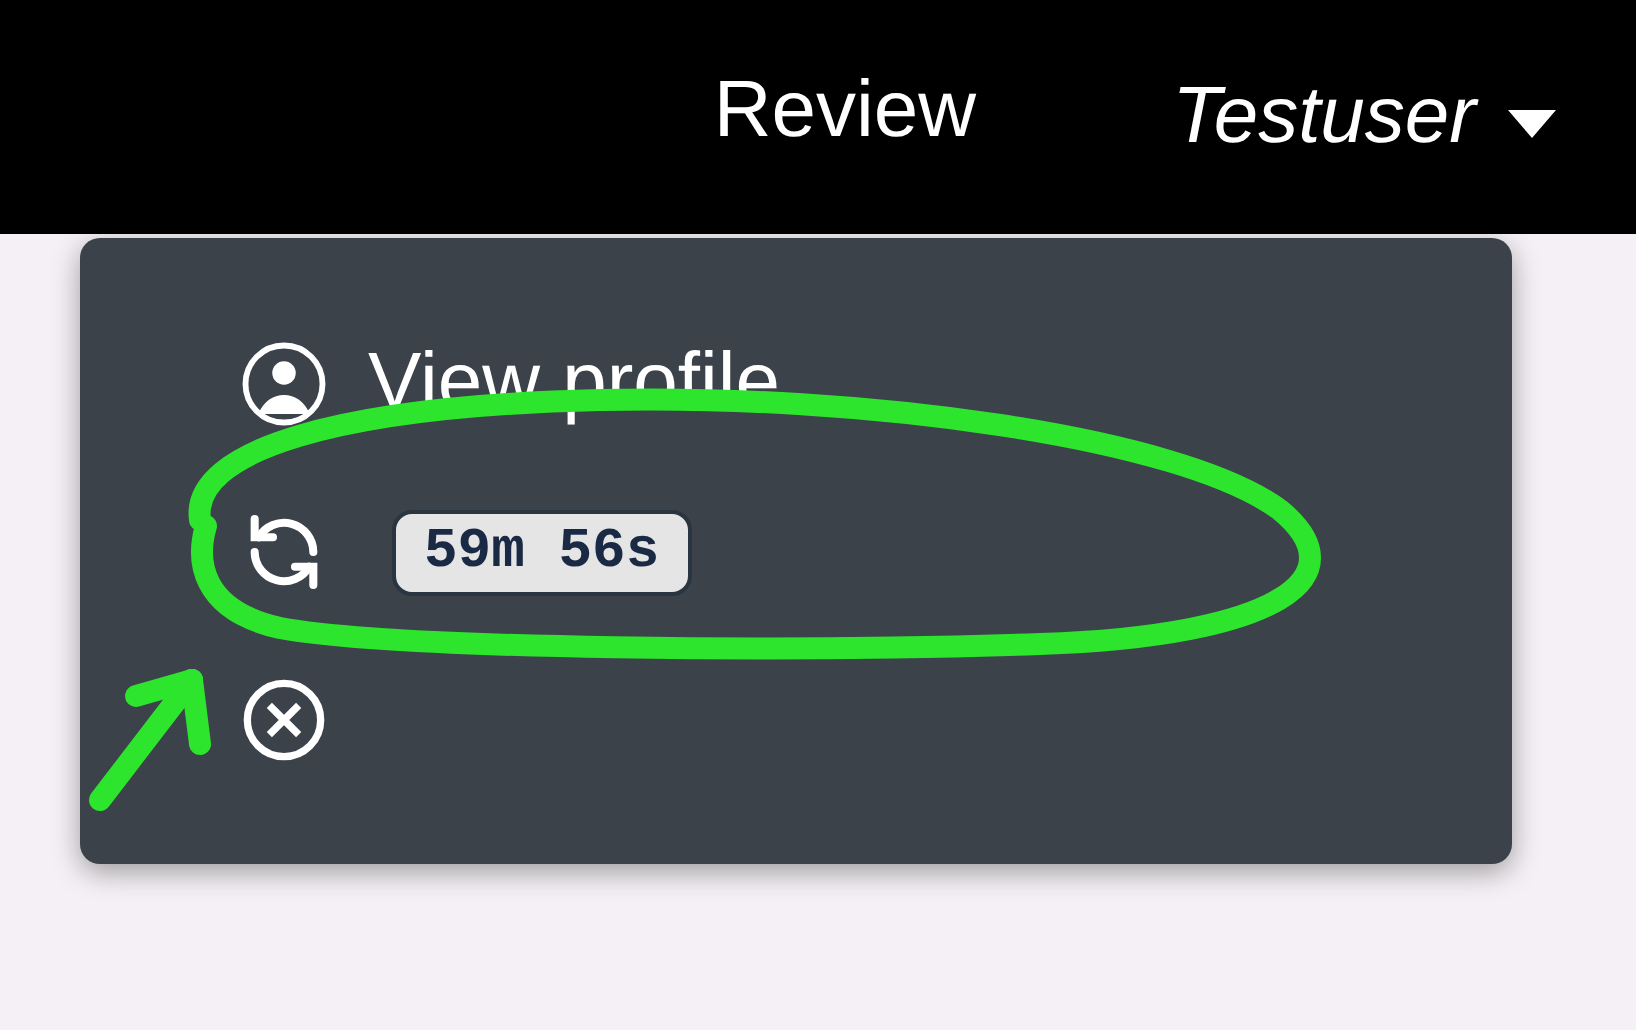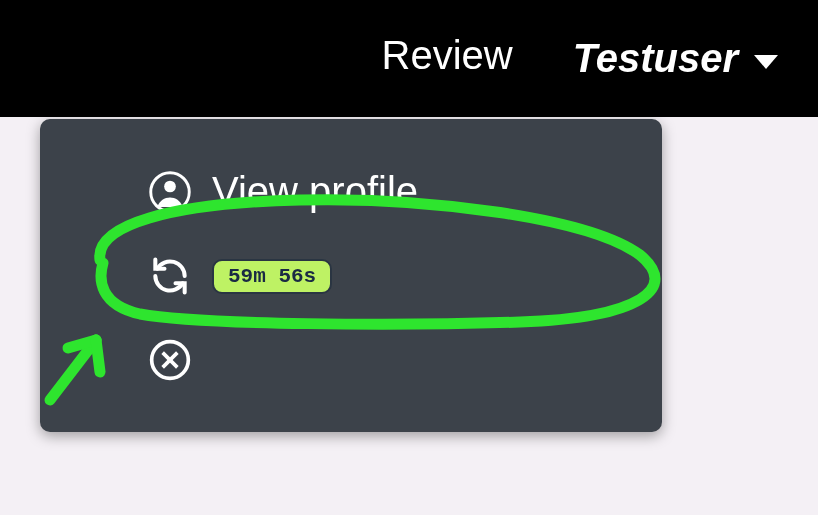--- a/index.html
+++ b/index.html
@@ -14,58 +14,58 @@
   }
   .topbar {
     background: #000000;
     height: 117px;
     width: 100%;
     display: flex;
     align-items: center;
     justify-content: flex-end;
     padding-right: 40px;
     box-sizing: border-box;
-    gap: 60px;
+    gap: 98px;
   }
   .topbar-link {
     color: #ffffff;
     font-size: 40px;
     font-weight: 400;
     cursor: pointer;
     padding-bottom: 6px;
   }
   .topbar-user {
     color: #ffffff;
     font-size: 40px;
     font-style: italic;
-    font-weight: 700;
+    font-weight: 400;
     cursor: pointer;
     display: flex;
     align-items: center;
     gap: 8px;
   }
   .caret {
     width: 0;
     height: 0;
     border-left: 12px solid transparent;
     border-right: 12px solid transparent;
     border-top: 14px solid #ffffff;
     display: inline-block;
     margin-left: 8px;
     margin-top: 6px;
   }
   .dropdown {
     position: absolute;
     top: 119px;
     left: 40px;
-    width: 622px;
+    width: 716px;
     background: #3c424a;
     border-radius: 10px;
     box-shadow: 0 4px 14px rgba(0,0,0,0.35);
-    padding: 30px 40px 30px 88px;
+    padding: 30px 40px 30px 60px;
     box-sizing: border-box;
   }
   .menu-item {
     display: flex;
     align-items: center;
     gap: 20px;
     color: #ffffff;
     font-size: 40px;
     padding: 20px 20px;
     cursor: pointer;
@@ -76,27 +76,28 @@
     height: 44px;
     display: flex;
     align-items: center;
     justify-content: center;
   }
   .menu-item .icon svg {
     width: 44px;
     height: 44px;
   }
   .badge {
-    background: #bef264;
+    background: #e5e5e5;
     color: #1a2a44;
-    font-size: 21px;
+    font-size: 28px;
     font-weight: 700;
     font-family: "Courier New", monospace;
     padding: 4px 14px;
     border-radius: 10px;
+    margin-left: 12px;
     border: 2px solid #2a3542;
   }
   .annotation-layer {
     position: absolute;
     top: 0;
     left: 0;
     width: 818px;
     height: 515px;
     pointer-events: none;
   }

